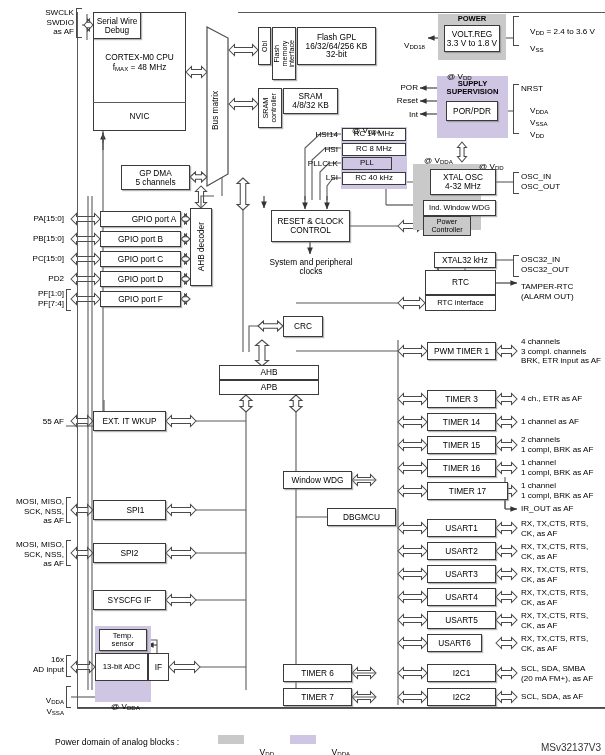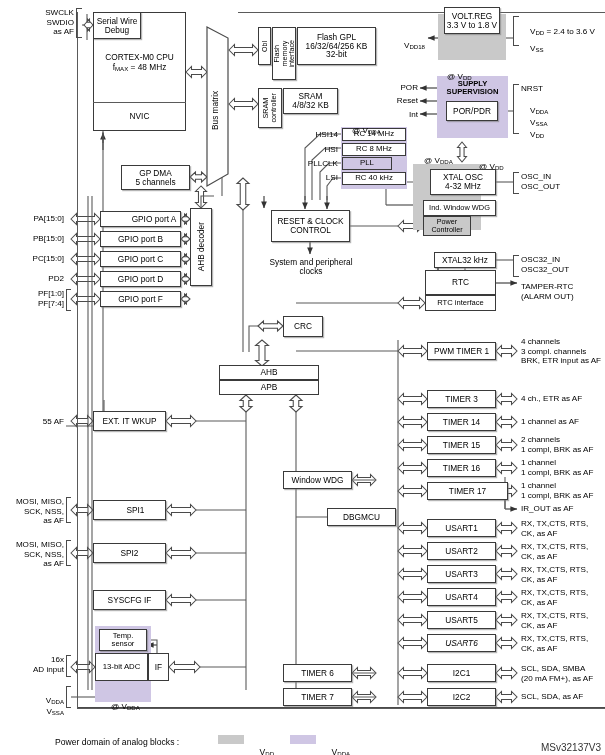--- a/index.html
+++ b/index.html
@@ -267,21 +267,21 @@
 32-bit</div>
 
   <div class="blk" style="left:258px; top:88px; width:24px; height:40px;">
     <span class="vert" style="font-size:7.2px; white-space:pre; line-height:1.05;">SRAM
 controller</span>
   </div>
   <div class="blk" style="left:283px; top:88px; width:55px; height:26px; white-space:pre;">SRAM
 4/8/32 KB</div>
 
   <div class="plain" style="left:438px; top:14px; width:68px; height:10px; font-size:7.6px; font-weight:bold;">POWER</div>
-  <div class="blk" style="left:444px; top:7px; width:56px; height:27px; white-space:pre;">VOLT.REG
+  <div class="blk" style="left:444px; top:25px; width:56px; height:27px; white-space:pre;">VOLT.REG
 3.3 V to 1.8 V</div>
   <div class="lbl r" style="left:381px; top:31px; width:44px;">
     <span>V</span><span class="sub">DD18</span>
   </div>
   <div class="lbl" style="left:438px; top:62px;">
     <span>@ V</span><span class="sub">DD</span>
   </div>
 
   <div class="brk" style="left:513px; top:16px; width:6px; height:30px;"></div>
   <div class="lbl" style="left:521px; top:17px;">
@@ -414,21 +414,21 @@
 CK, as AF</div>
 
   <div class="blk" style="left:427px; top:588px; width:69px; height:18px;">USART4</div>
   <div class="lbl" style="left:521px; top:588px; white-space:pre;">RX, TX,CTS, RTS,
 CK, as AF</div>
 
   <div class="blk" style="left:427px; top:611px; width:69px; height:18px;">USART5</div>
   <div class="lbl" style="left:521px; top:611px; white-space:pre;">RX, TX,CTS, RTS,
 CK, as AF</div>
 
-  <div class="blk" style="left:427px; top:634px; width:69px; height:18px;font-style:italic;">USART6</div>
+  <div class="blk" style="left:427px; top:634px; width:55px; height:18px;">USART6</div>
   <div class="lbl" style="left:521px; top:634px; white-space:pre;">RX, TX,CTS, RTS,
 CK, as AF</div>
 
   <div class="blk" style="left:427px; top:664px; width:69px; height:18px;">I2C1</div>
   <div class="lbl" style="left:521px; top:664px; white-space:pre;">SCL, SDA, SMBA
 (20 mA FM+), as AF</div>
 
   <div class="blk" style="left:427px; top:688px; width:69px; height:18px;">I2C2</div>
   <div class="lbl" style="left:521px; top:692px; white-space:pre;">SCL, SDA, as AF</div>
 

